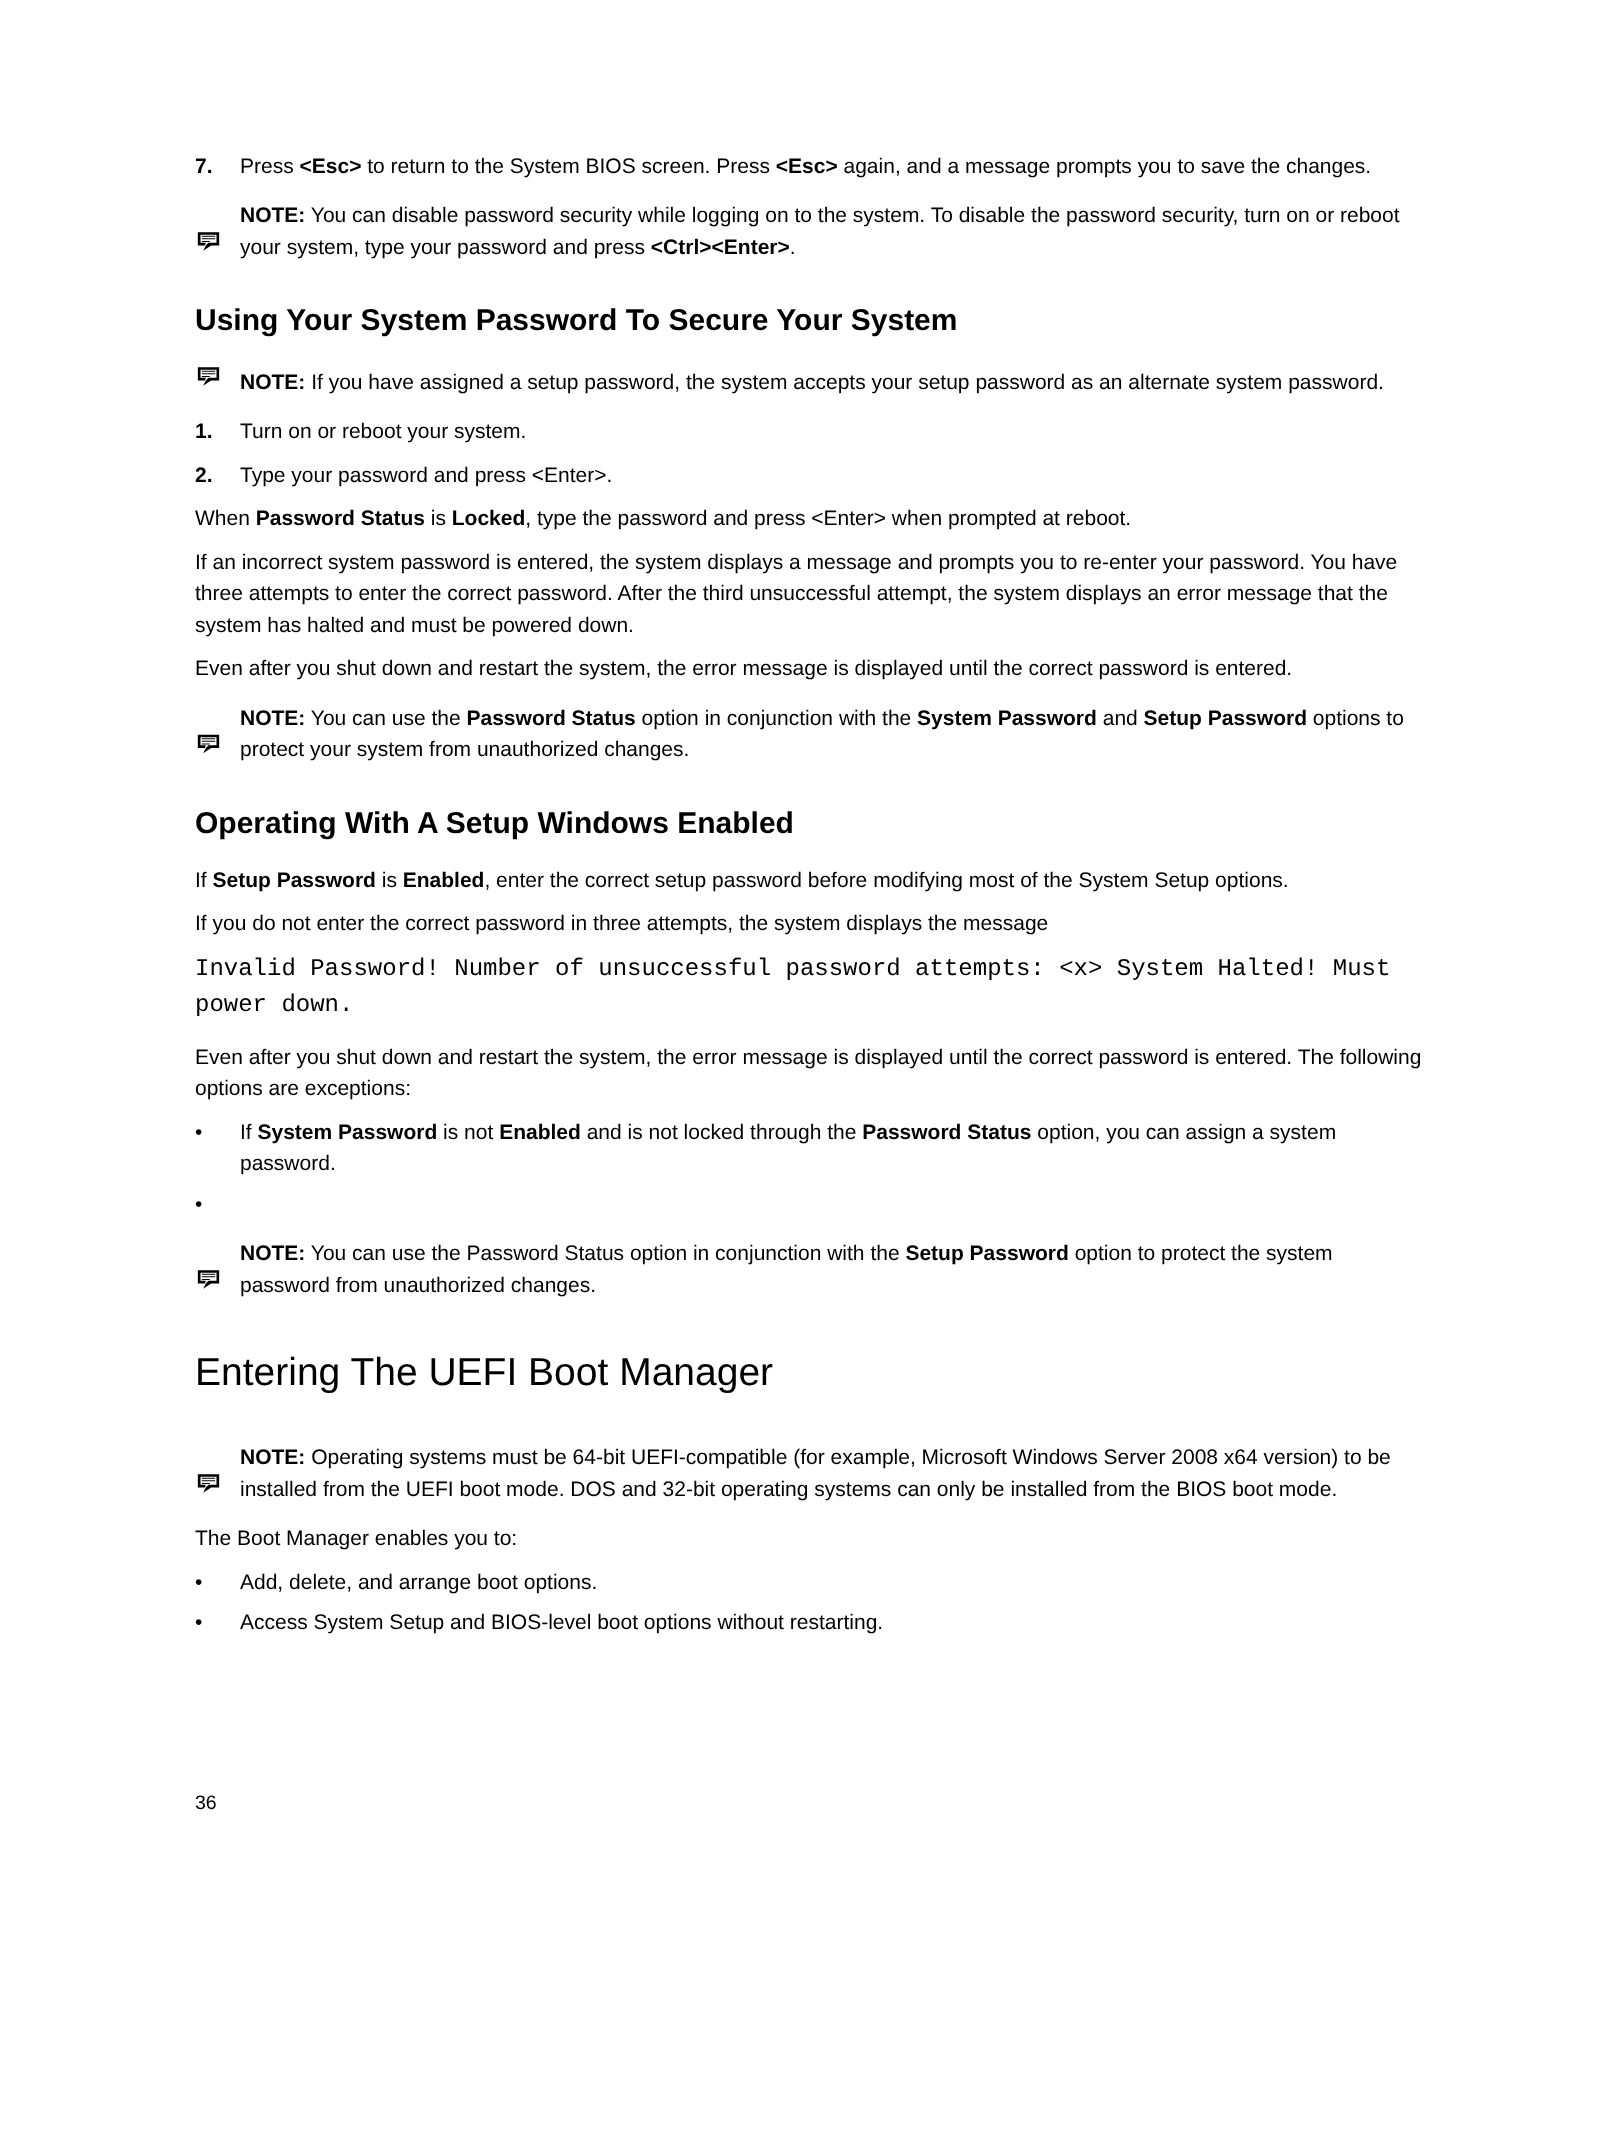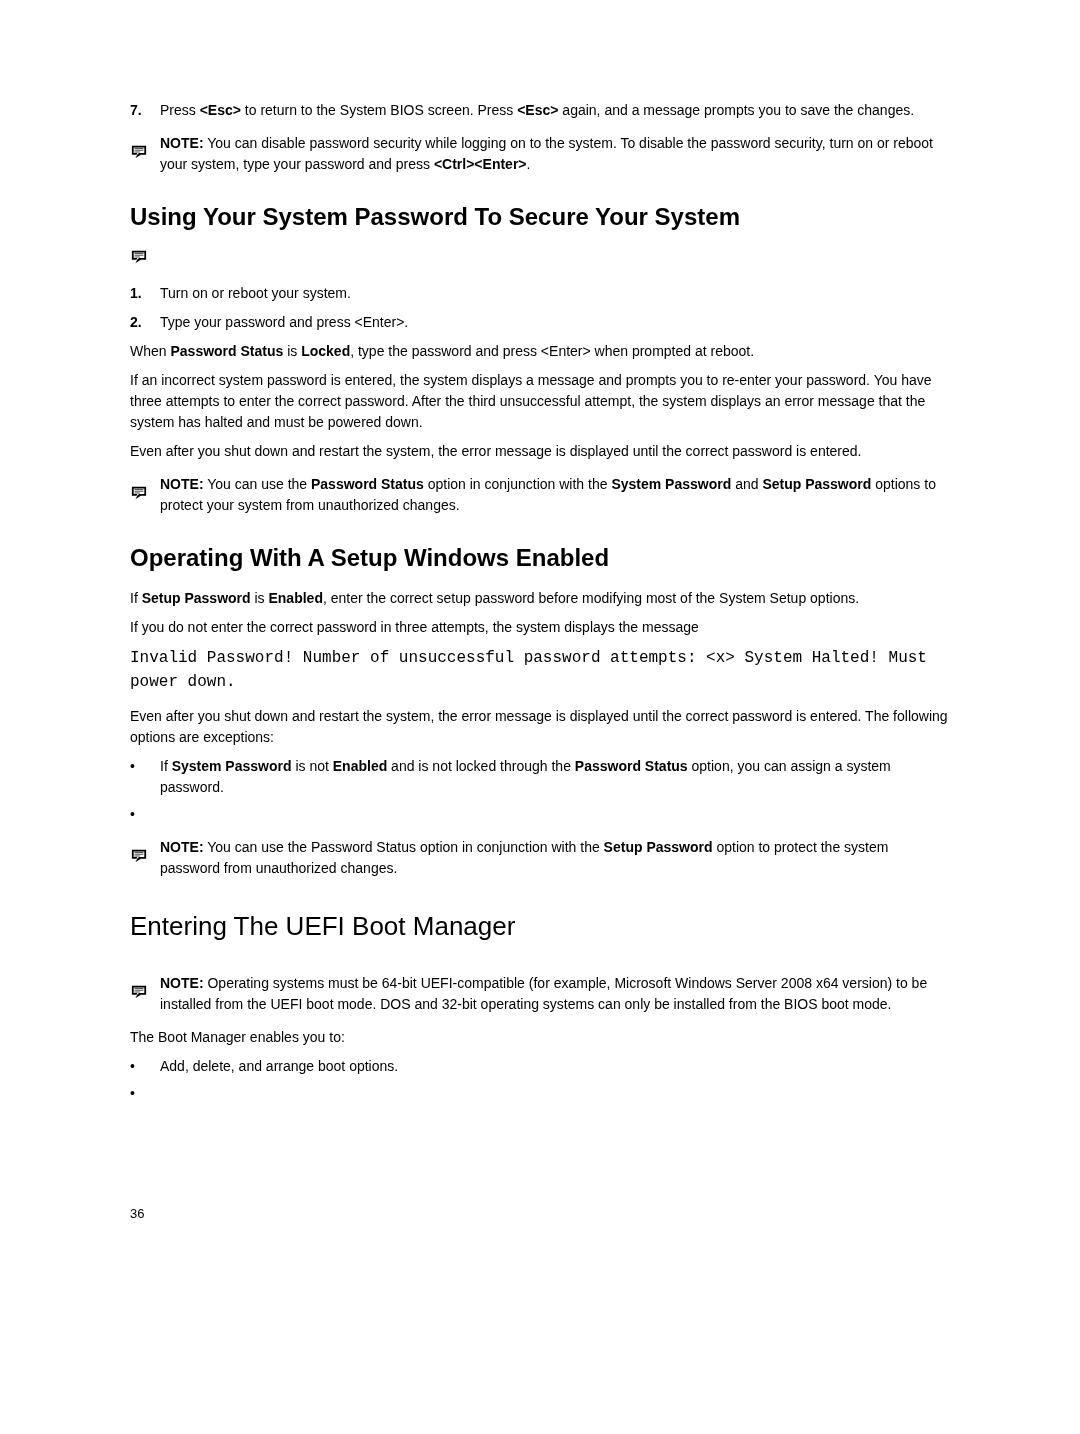--- a/index.html
+++ b/index.html
@@ -20,39 +20,39 @@
       font-weight: bold;
       width: 30px;
       flex-shrink: 0;
     }
     .list-content {
       flex: 1;
     }
     .note-block {
       display: flex;
       margin: 12px 0;
-      align-items: center;
+      align-items: flex-end;
     }
     .note-icon {
       width: 30px;
       flex-shrink: 0;
       padding-top: 2px;
     }
     .note-icon svg {
       width: 18px;
       height: 16px;
     }
     .note-text {
       flex: 1;
     }
     .bold {
       font-weight: bold;
     }
     h2 {
-      font-size: 24px;
+      font-size: 20px;
       font-weight: bold;
       margin: 24px 0 12px 0;
     }
     h1 {
       font-size: 26px;
       font-weight: normal;
       margin: 28px 0 27px 0;
     }
     p {
       margin: 8px 0;
@@ -101,20 +101,23 @@
 <h2>Using Your System Password To Secure Your System</h2>
 
 <div class="note-block">
   <div class="note-icon">
     <svg viewBox="0 0 20 18">
         <path d="M2 2 L18 2 L18 12 L12 12 L6 16 L8 12 L2 12 Z" fill="#000"></path>
         <path d="M4 4 L16 4 L16 10 L10 10 L7 13 L8 10 L4 10 Z" fill="#fff"></path>
         <path d="M5 5 L15 5 M5 7 L15 7 M5 9 L11 9" stroke="#000" stroke-width="0.8"></path>
       </svg>
   </div>
+  <div class="note-text">
+    <span class="bold">NOTE:</span><span> If you have assigned a setup password, the system accepts your setup password as an alternate system password.</span>
+  </div>
 </div>
 
 <div class="list-item">
   <div class="list-num">1.</div>
   <div class="list-content">Turn on or reboot your system.</div>
 </div>
 
 <div class="list-item">
   <div class="list-num">2.</div>
   <div class="list-content">Type your password and press &lt;Enter&gt;.</div>
@@ -194,15 +197,16 @@
 
 <p>The Boot Manager enables you to:</p>
 
 <div class="bullet-item">
   <div class="bullet">•</div>
   <div>Add, delete, and arrange boot options.</div>
 </div>
 
 <div class="bullet-item">
   <div class="bullet">•</div>
+  <div>Access System Setup and BIOS-level boot options without restarting.</div>
 </div>
 
 <div class="page-num">36</div>
 
 </body></html>

